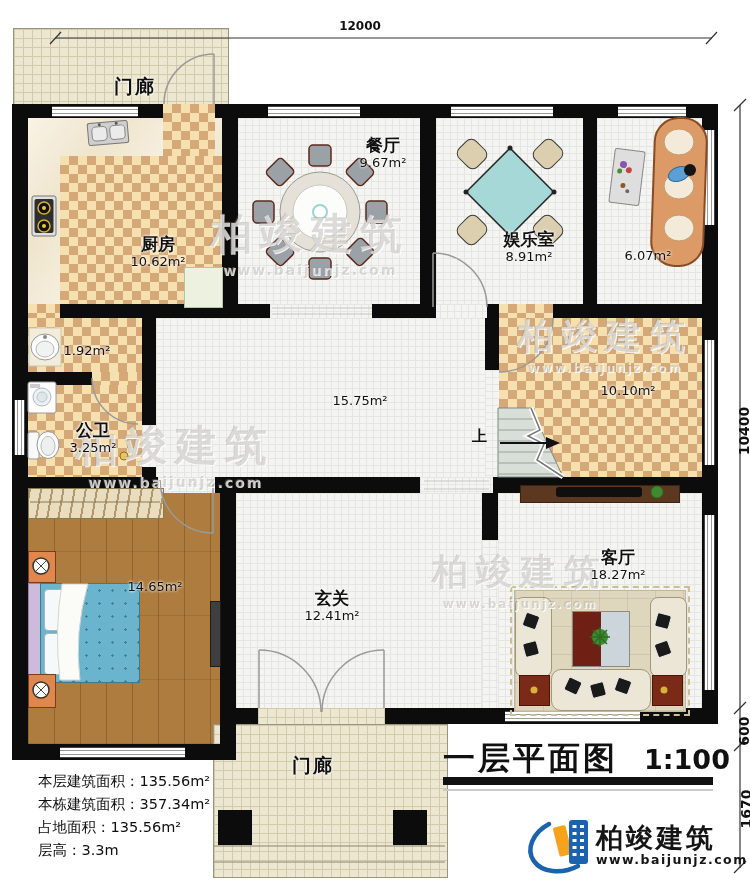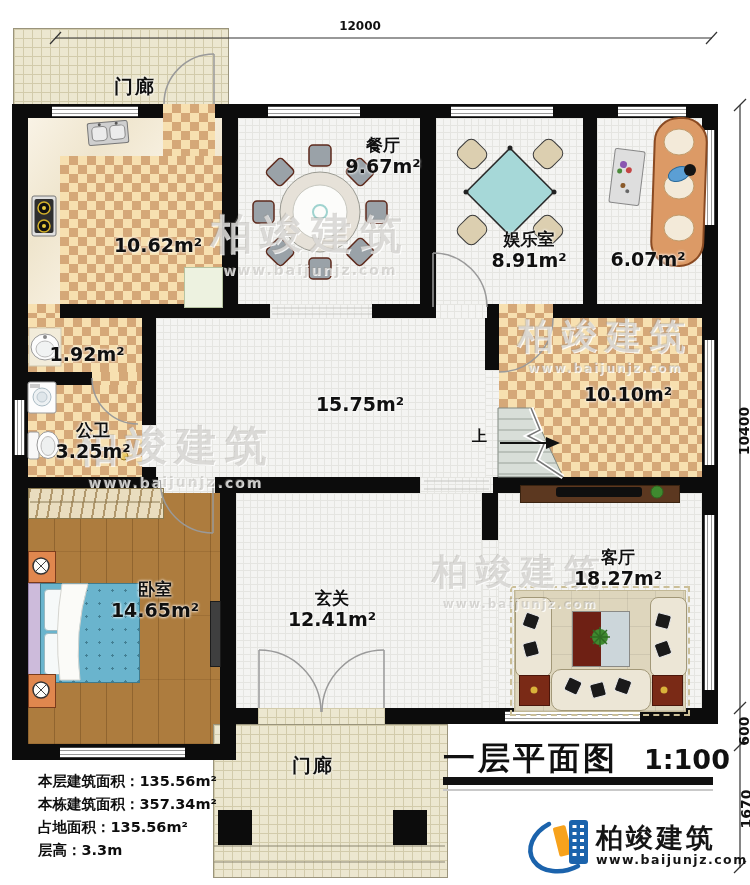--- a/index.html
+++ b/index.html
@@ -12,29 +12,29 @@
   .floor-marble{position:absolute;background:linear-gradient(125deg,#f9f3e6 0%,#efe5cd 28%,#f7f0e0 52%,#ece1c6 78%,#f7f1e2 100%);z-index:1;}
   .floor-porch{position:absolute;background-color:#ece7d0;background-image:linear-gradient(#d2cbab 1px,transparent 1px),linear-gradient(90deg,#d2cbab 1px,transparent 1px);background-size:9px 9px;border:1px solid #9a947c;z-index:1;}
   .floor-wood{position:absolute;background-color:#ad7c3e;background-image:repeating-linear-gradient(90deg,rgba(70,40,8,.28) 0 1px,transparent 1px 26px),repeating-linear-gradient(0deg,rgba(70,40,8,.14) 0 1px,transparent 1px 64px);z-index:1;}
   .win-h{position:absolute;height:11px;z-index:3;background:linear-gradient(180deg,#444 0 1px,#fff 1px 3px,#9a9a9a 3px 4px,#fff 4px 7px,#9a9a9a 7px 8px,#fff 8px 10px,#444 10px 11px);}
   .win-v{position:absolute;width:11px;z-index:3;background:linear-gradient(90deg,#444 0 1px,#fff 1px 3px,#9a9a9a 3px 4px,#fff 4px 7px,#9a9a9a 7px 8px,#fff 8px 10px,#444 10px 11px);}
   .furn{position:absolute;z-index:4;}
   #overlay{position:absolute;left:0;top:0;z-index:5;pointer-events:none;}
   .rlabel{position:absolute;width:140px;text-align:center;color:#101010;z-index:7;line-height:1.15;text-shadow:0 0 3px rgba(255,255,255,.95),0 0 3px rgba(255,255,255,.95);}
   .rlabel .nm{display:block;font-size:17px;font-weight:bold;}
   .rlabel .nm-lg{display:block;font-size:19px;font-weight:bold;letter-spacing:2px;}
-  .rlabel .ar{display:block;font-size:19px;font-weight:bold;}
+  .rlabel .ar{display:block;font-size:13px;font-weight:normal;}
   .dim{position:absolute;font-size:12px;font-weight:bold;color:#111;z-index:7;text-align:center;}
   .dim-v{transform:rotate(-90deg);width:60px;height:16px;line-height:16px;font-size:14px;}
   .wm{position:absolute;z-index:6;text-align:center;color:rgba(148,146,140,.33);pointer-events:none;white-space:nowrap;}
   .wm .wm-n{display:block;font-weight:900;letter-spacing:8px;text-shadow:1px 1px 0 rgba(255,255,255,.85);}
   .wm .wm-u{display:block;font-weight:bold;letter-spacing:2px;text-shadow:1px 1px 0 rgba(255,255,255,.85);}
   .wm-lg .wm-n{font-size:42px;} .wm-lg .wm-u{font-size:14px;}
   .wm-md .wm-n{font-size:36px;} .wm-md .wm-u{font-size:12px;}
-  .info-line{position:absolute;left:38px;font-size:14.5px;font-weight:bold;color:#0e0e0e;z-index:8;white-space:nowrap;}
+  .info-line{position:absolute;left:38px;font-size:14.5px;font-weight:normal;color:#0e0e0e;z-index:8;white-space:nowrap;}
   .wardrobe{position:absolute;background-color:#e9ddbf;background-image:repeating-linear-gradient(100deg,rgba(130,95,40,.55) 0 2px,transparent 2px 11px);border:1px solid #8a7a50;z-index:4;}
   .up-label{position:absolute;font-size:15px;font-weight:bold;color:#111;z-index:7;}
   .title-cn{position:absolute;font-size:32px;font-weight:bold;letter-spacing:3px;color:#111;z-index:8;}
   .title-scale{position:absolute;font-size:27px;font-weight:bold;color:#111;z-index:8;padding-left:12px;}
   .logo-name{position:absolute;font-size:27px;font-weight:900;letter-spacing:3px;color:#151515;z-index:8;}
   .logo-url{position:absolute;font-size:12.5px;font-weight:bold;letter-spacing:1.5px;color:#151515;z-index:8;}
 </style>
 </head>
 <body>
 
@@ -352,20 +352,21 @@
         <rect x="572.5" y="853" width="4" height="3"></rect>
           <rect x="580" y="853" width="4" height="3"></rect>
       </g>
     </g>
   </svg>
 
   <div class="rlabel" style="left:65px;top:76px;">
       <span class="nm-lg">门廊</span>
     </div>
   <div class="rlabel" style="left:88px;top:235px;">
+      <span class="nm">厨房</span>
       <span class="ar">10.62m²</span>
     </div>
   <div class="rlabel" style="left:313px;top:136px;">
       <span class="nm">餐厅</span>
       <span class="ar">9.67m²</span>
     </div>
   <div class="rlabel" style="left:459px;top:230px;">
       <span class="nm">娱乐室</span>
       <span class="ar">8.91m²</span>
     </div>
@@ -379,21 +380,20 @@
       <span class="nm">公卫</span>
       <span class="ar">3.25m²</span>
     </div>
   <div class="rlabel" style="left:290px;top:394px;">
       <span class="ar">15.75m²</span>
     </div>
   <div class="rlabel" style="left:558px;top:384px;">
       <span class="ar">10.10m²</span>
     </div>
   <div class="rlabel" style="left:85px;top:580px;">
-      <span class="nm">卧室</span>
       <span class="ar">14.65m²</span>
     </div>
   <div class="rlabel" style="left:262px;top:589px;">
       <span class="nm">玄关</span>
       <span class="ar">12.41m²</span>
     </div>
   <div class="rlabel" style="left:548px;top:548px;">
       <span class="nm">客厅</span>
       <span class="ar">18.27m²</span>
     </div>

